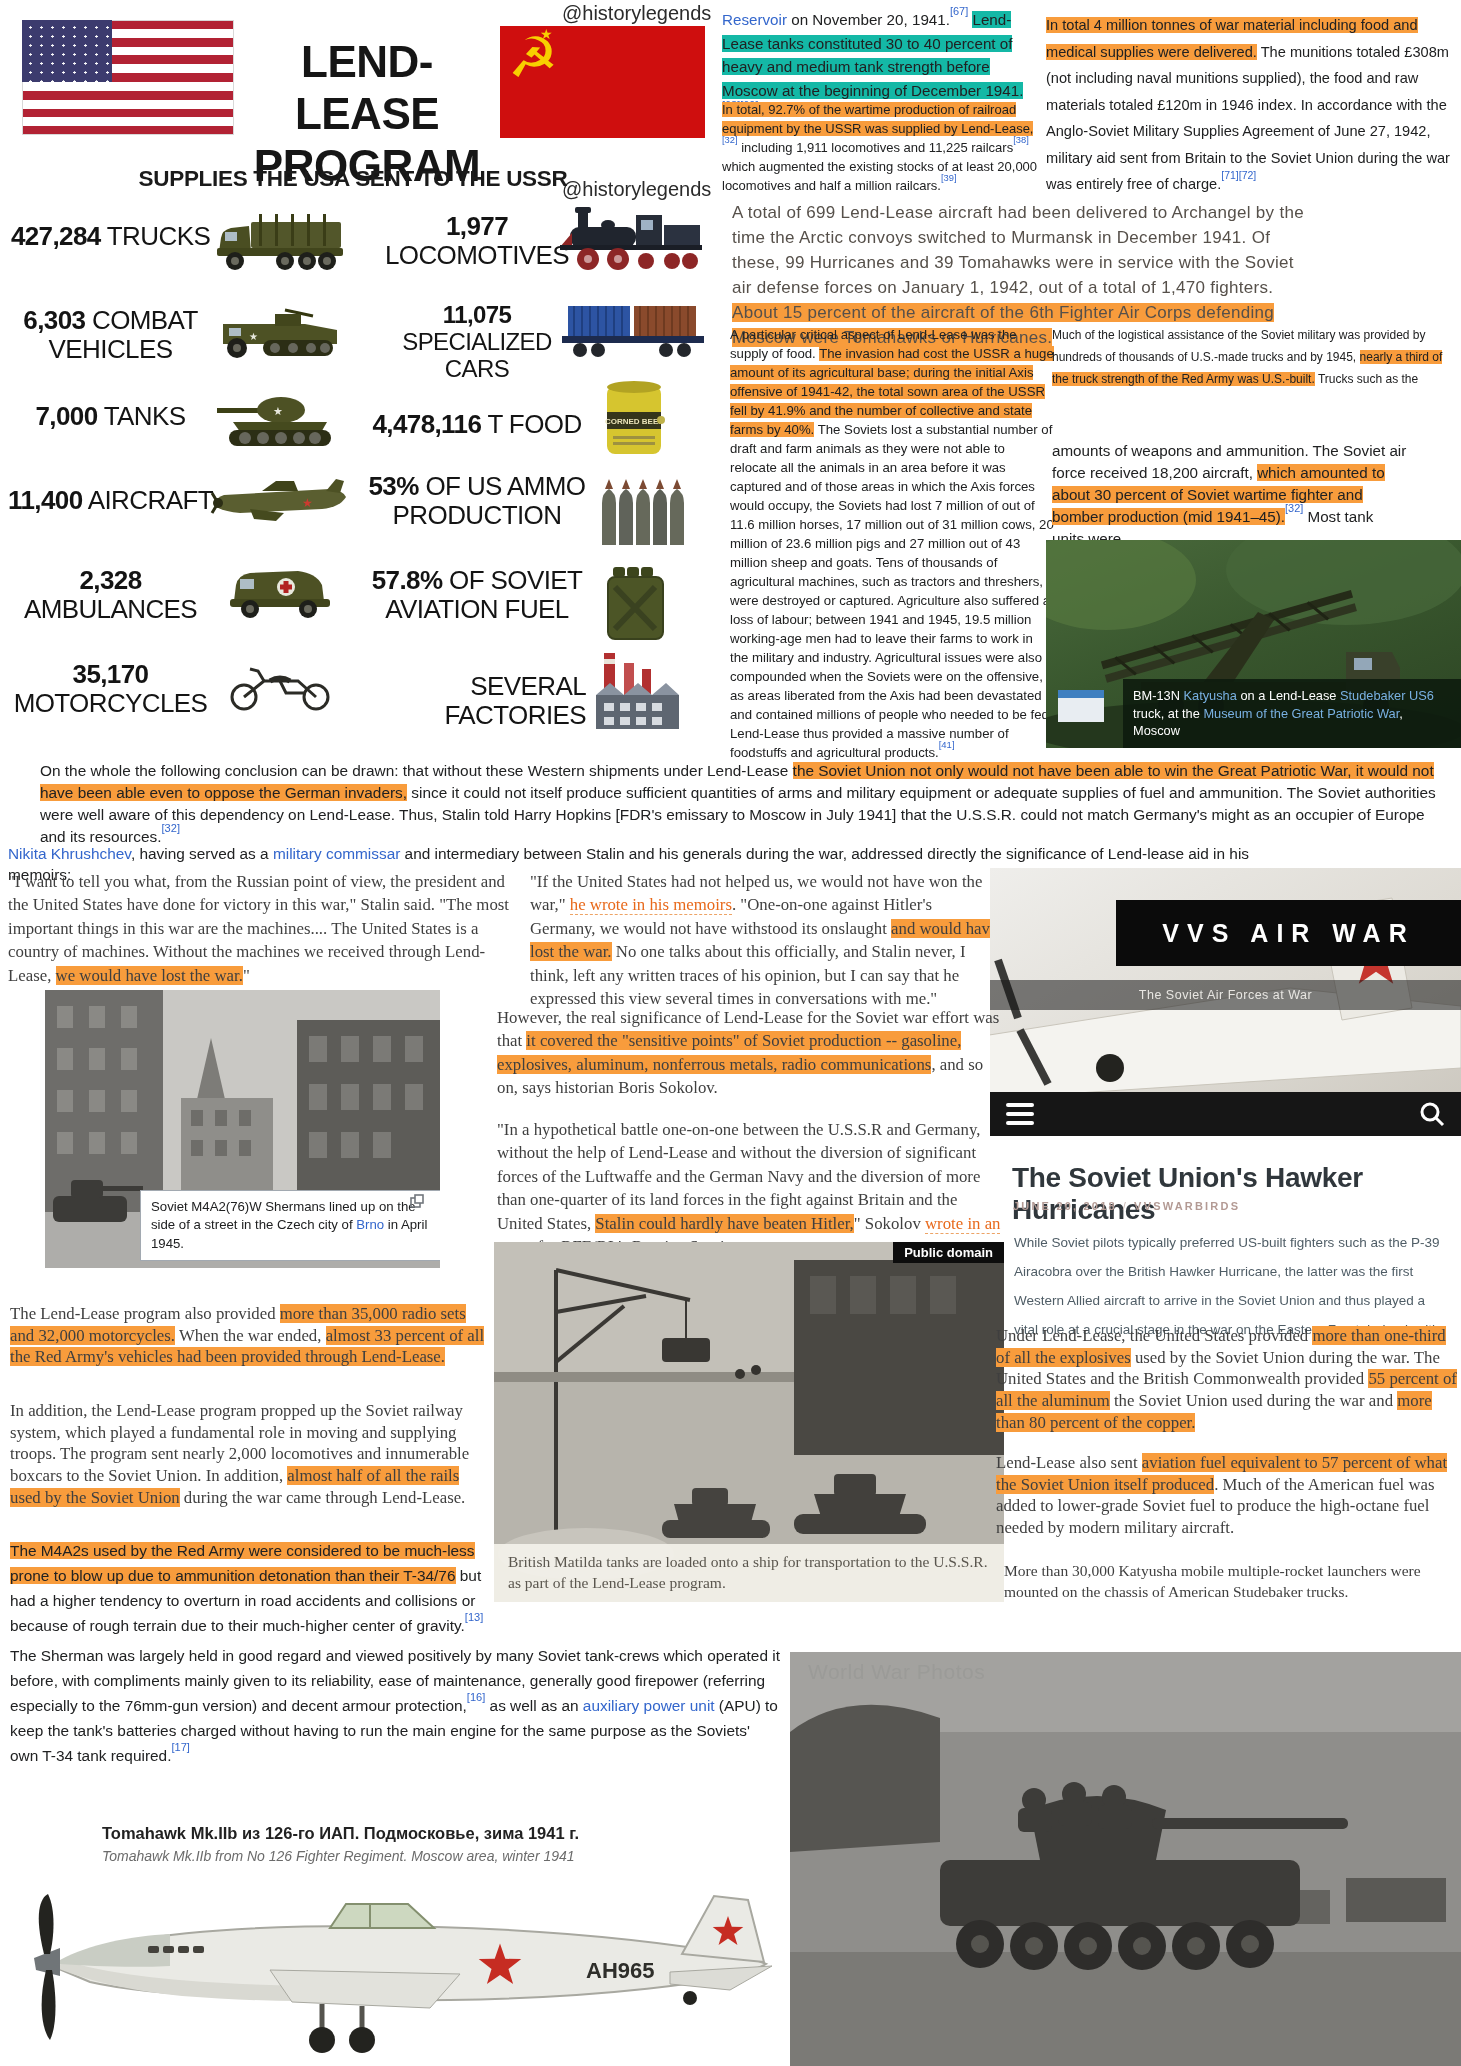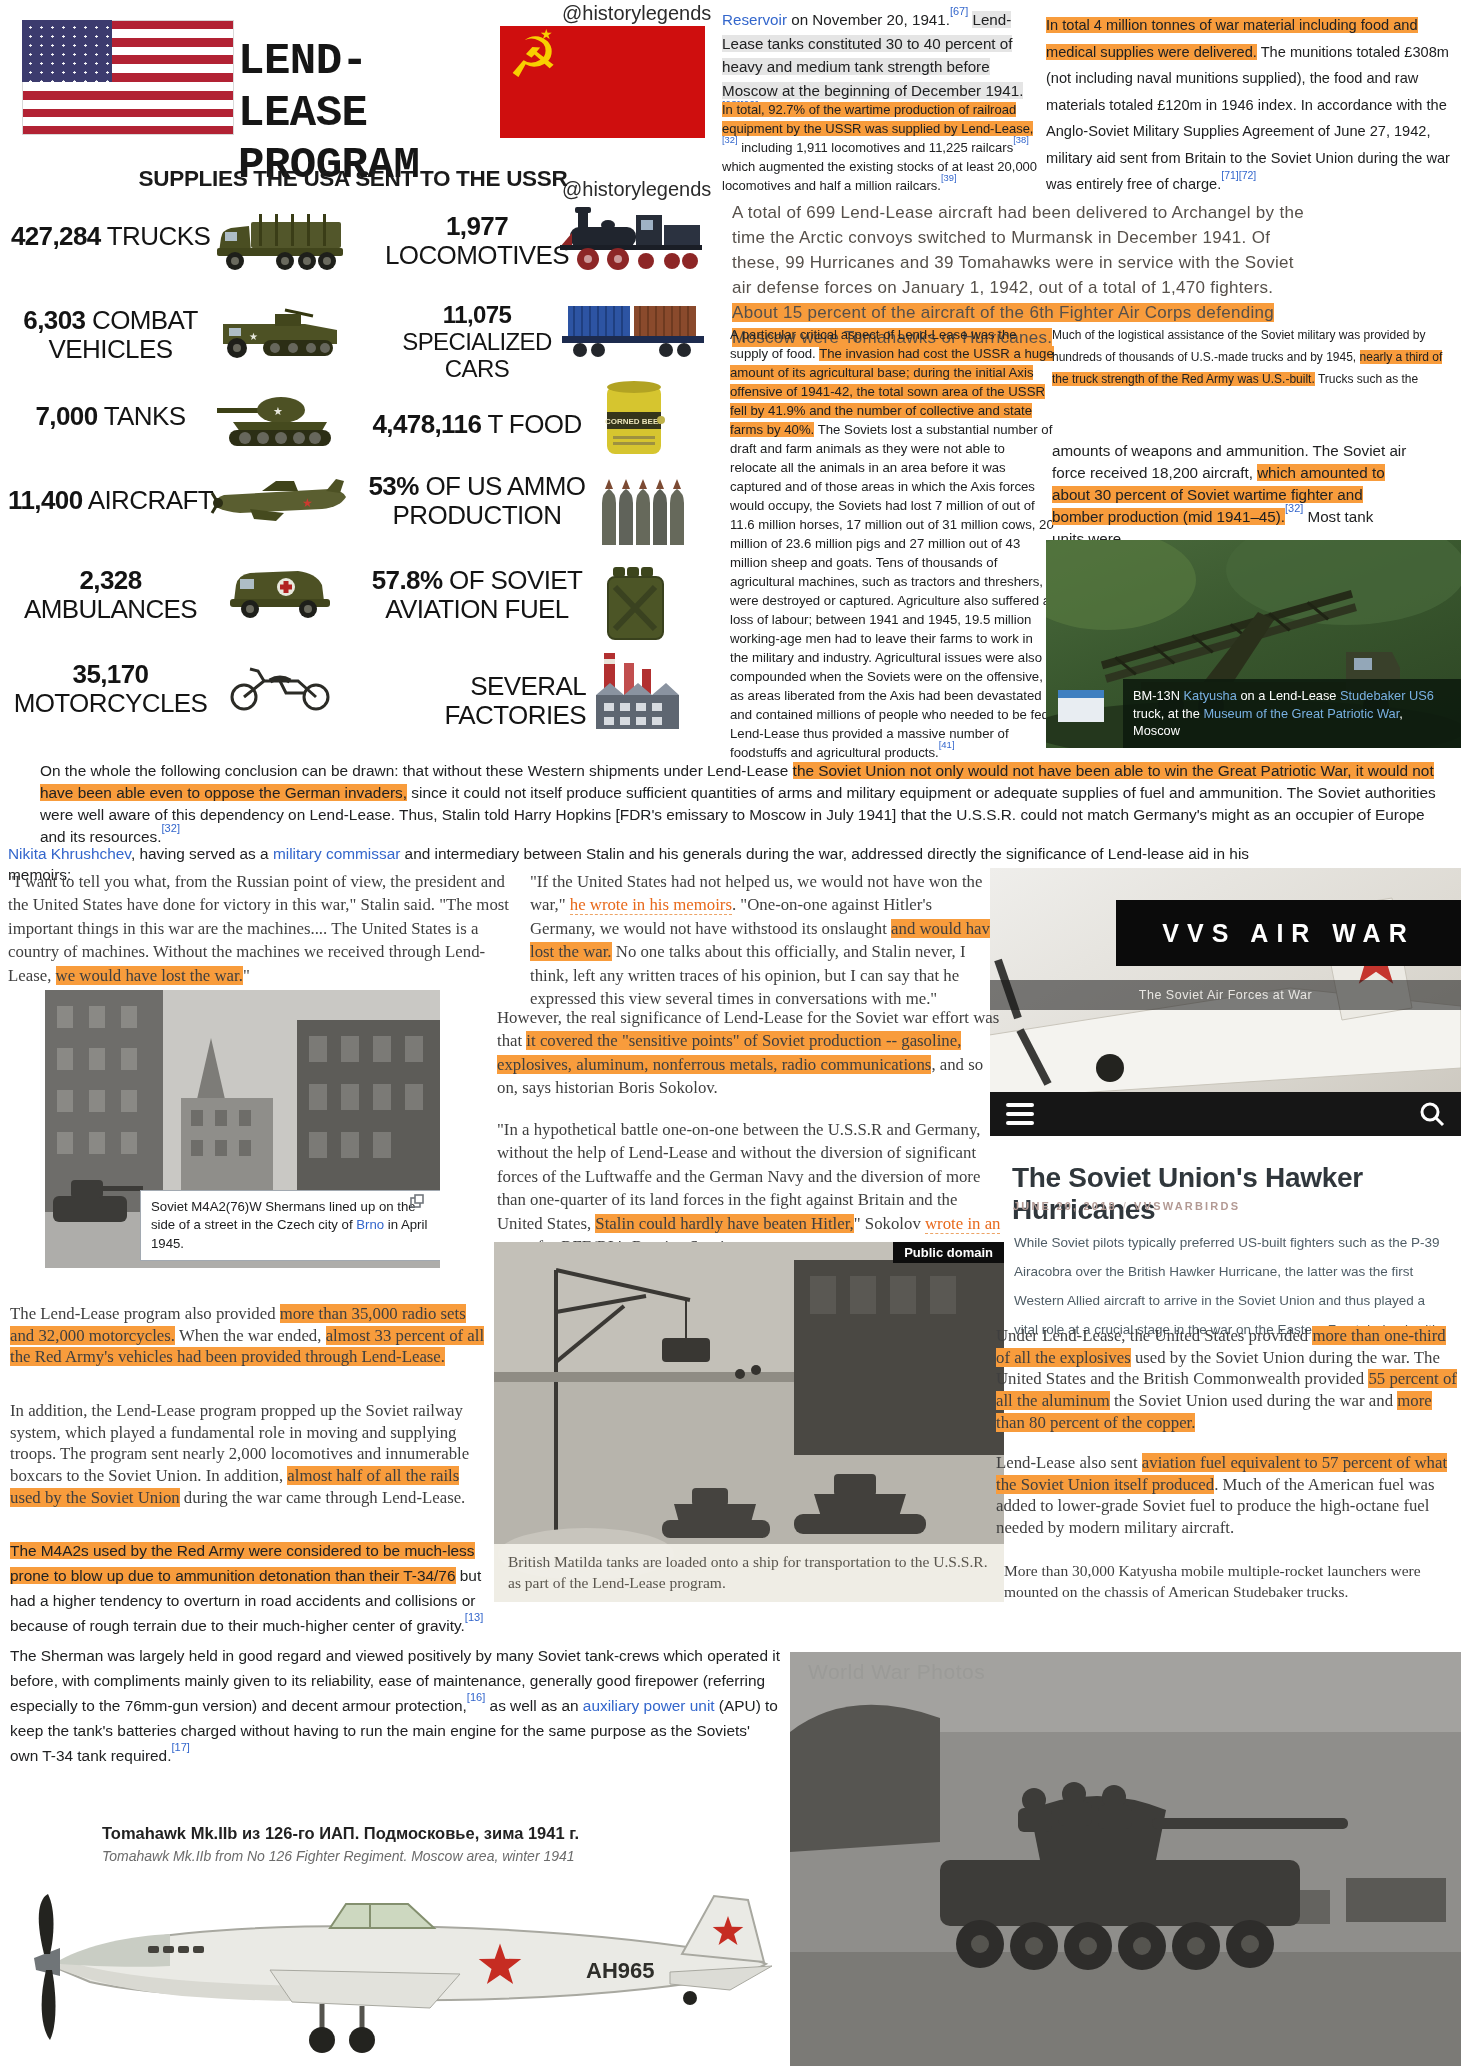--- a/index.html
+++ b/index.html
@@ -3,28 +3,28 @@
 <meta charset="utf-8">
 <style>
   html,body{margin:0;padding:0;}
   body{width:1461px;height:2066px;position:relative;background:#fff;overflow:hidden;
        font-family:"Liberation Sans",sans-serif;color:#202122;}
   .abs{position:absolute;}
   
   .wiki{font-family:"Liberation Sans",sans-serif;color:#202122;}
   .serif{font-family:"Liberation Serif",serif;color:#3f3f3f;}
   .mont{font-family:"Liberation Sans",sans-serif;color:#56504a;letter-spacing:.3px;}
-  .hl-y{background:#e5e5e5;}
+  .hl-y{background:#14b8a6;}
   .hl-o{background:#f89c3c;}
   .wlink{color:#3366cc;}
   .olink{color:#e8691b;border-bottom:1px dashed #eda365;}
   .rich sup{font-size:.72em;color:#3366cc;line-height:0;position:relative;top:-.35em;}
   b,.b{font-weight:700;}
   
-  .ig-title{font-size:44px;font-weight:800;line-height:1.18;text-align:left;color:#161616;letter-spacing:-.5px;font-family:Liberation Mono, monospace;}
+  .ig-title{font-size:44px;font-weight:800;line-height:1.18;text-align:center;color:#161616;letter-spacing:-.5px;}
   .ig-sub{font-size:22.5px;font-weight:700;text-align:center;color:#1b1b1b;letter-spacing:-.3px;}
   .handle{font-size:20px;color:#2b2b2b;font-weight:500;}
   .stat{font-size:26px;letter-spacing:-.6px;color:#141414;text-align:center;line-height:1.12;font-weight:500;}
   .stat b{font-weight:700;}
   .icon-box{display:flex;align-items:center;justify-content:center;}
   
   .usflag{background:repeating-linear-gradient(180deg,#b22234 0 8.85px,#ffffff 8.85px 17.7px);box-shadow:0 0 0 1px #d8d8d8 inset;}
   .uscanton{position:absolute;left:0;top:0;width:90px;height:62px;background-color:#3c3b6e;
     background-image:radial-gradient(#fff 1.1px,transparent 1.6px);background-size:11px 9px;background-position:3px 3px;}
   

